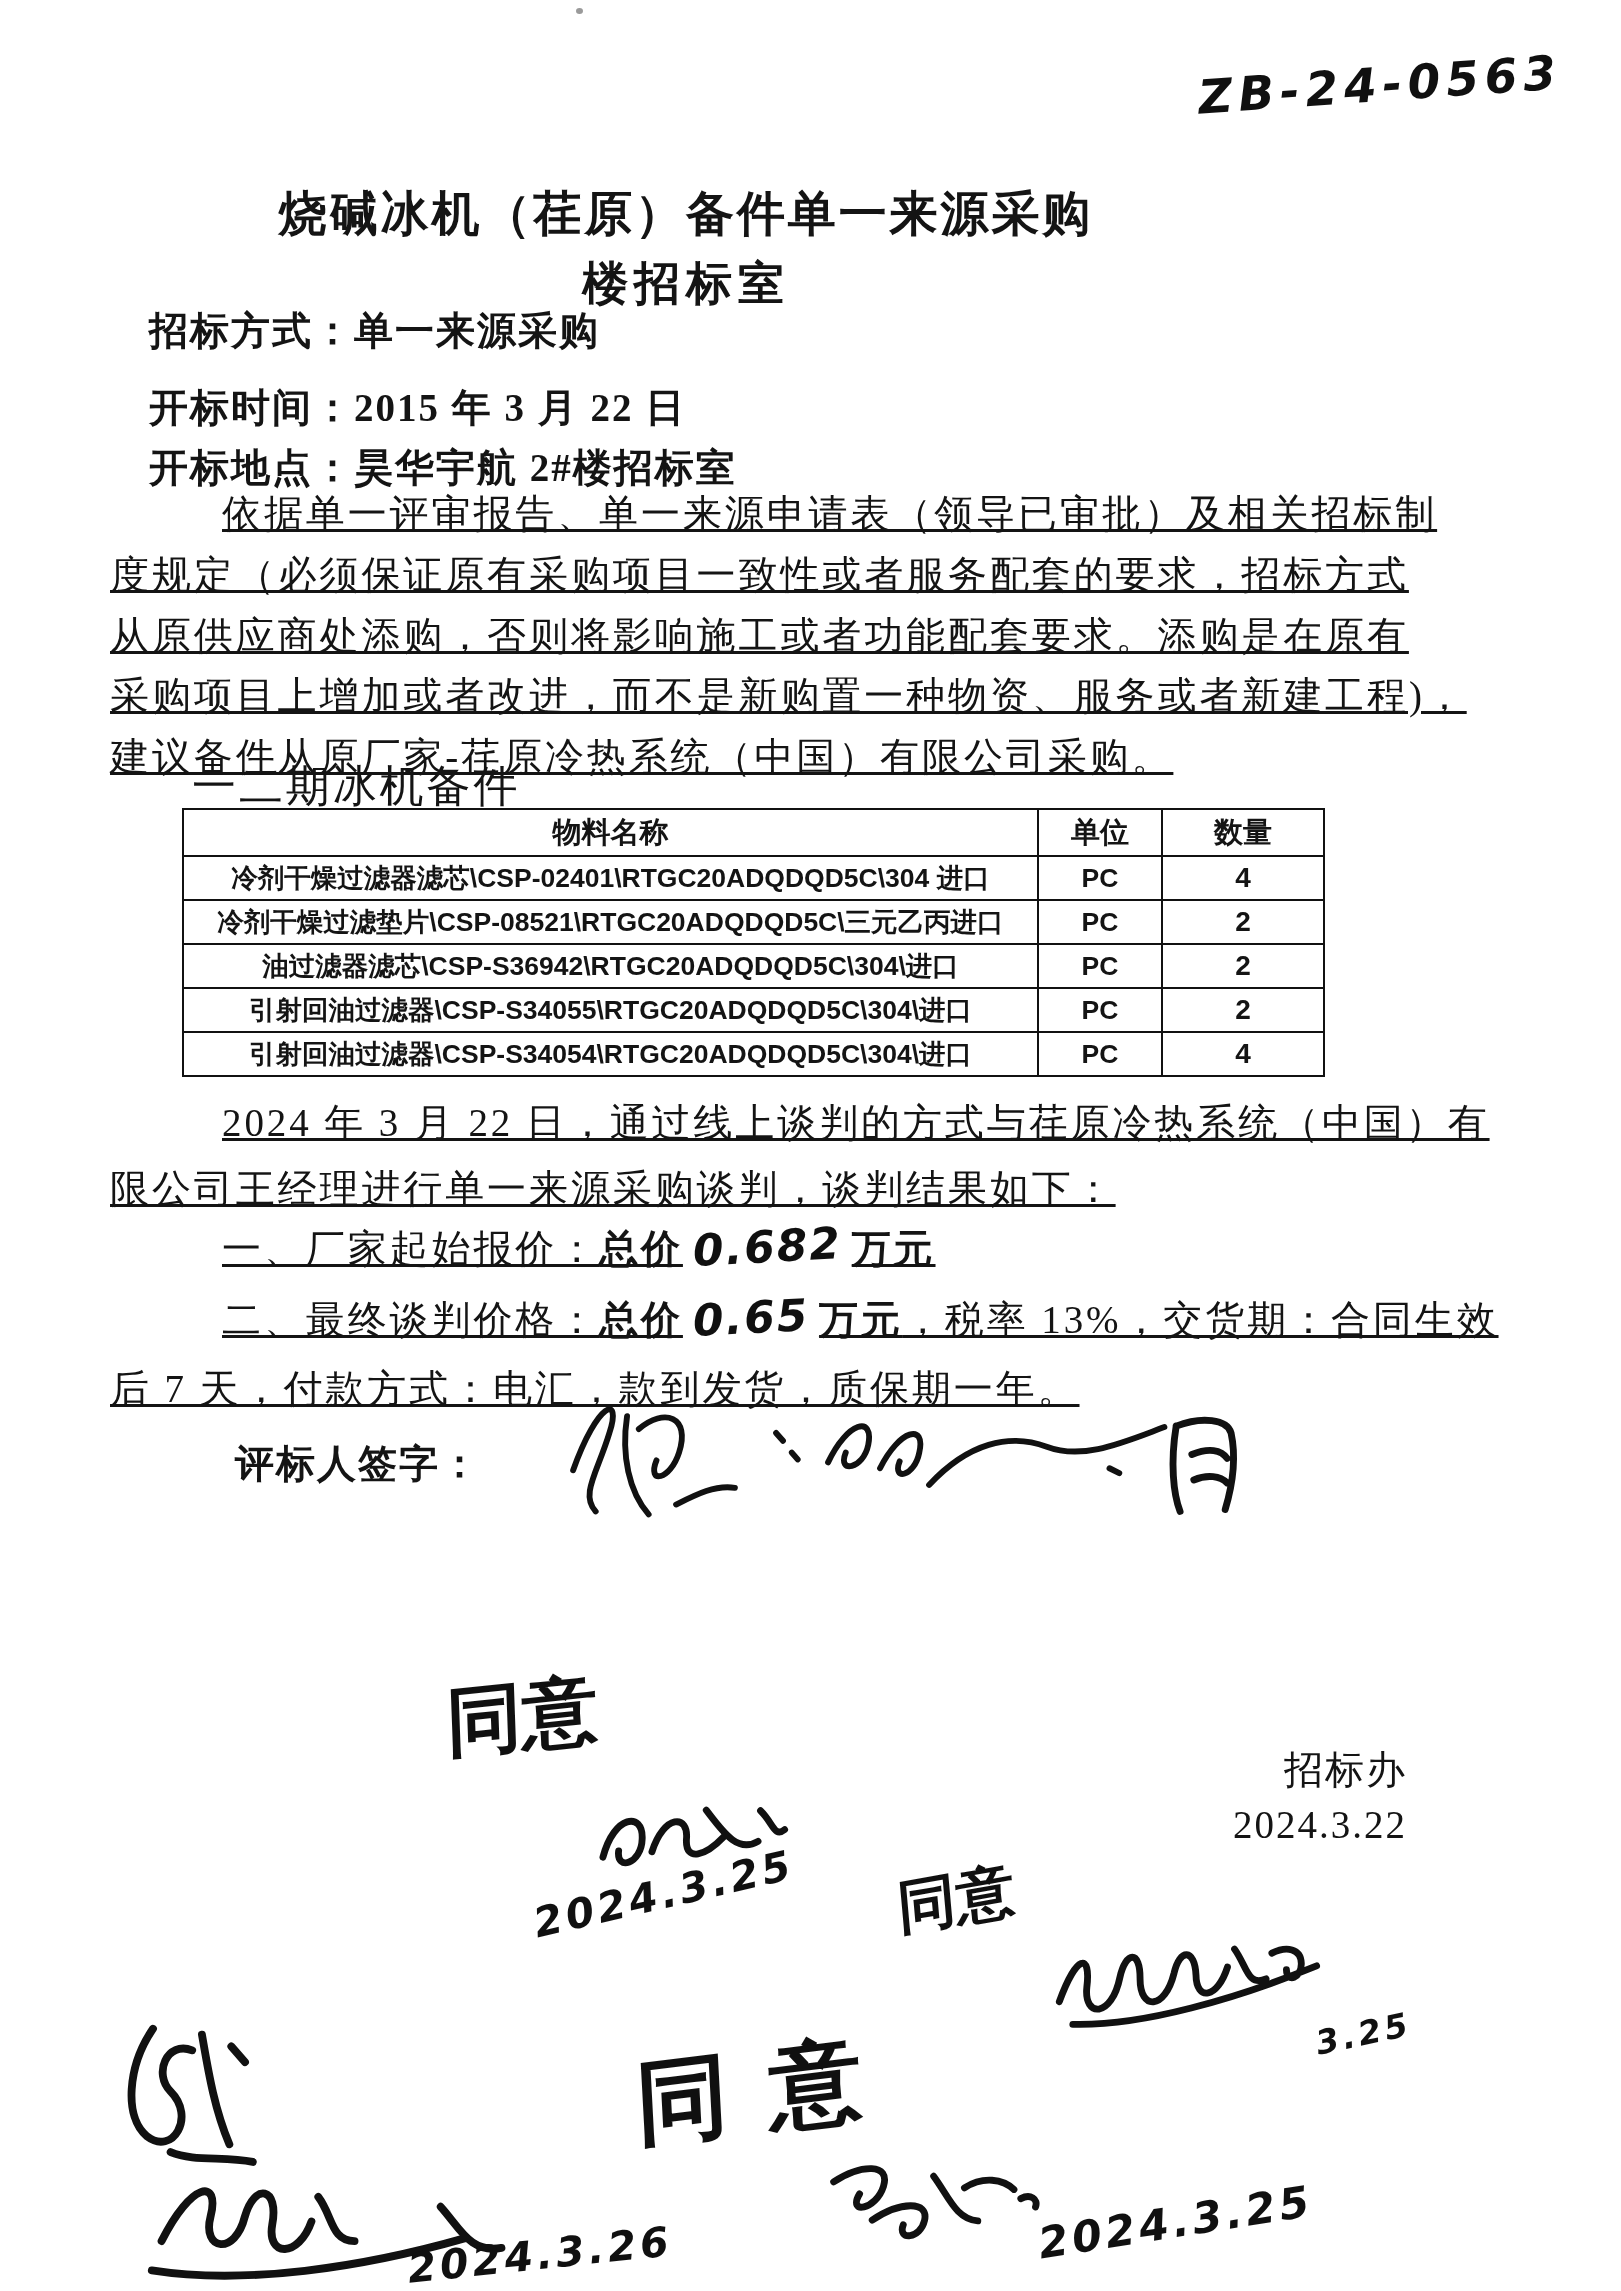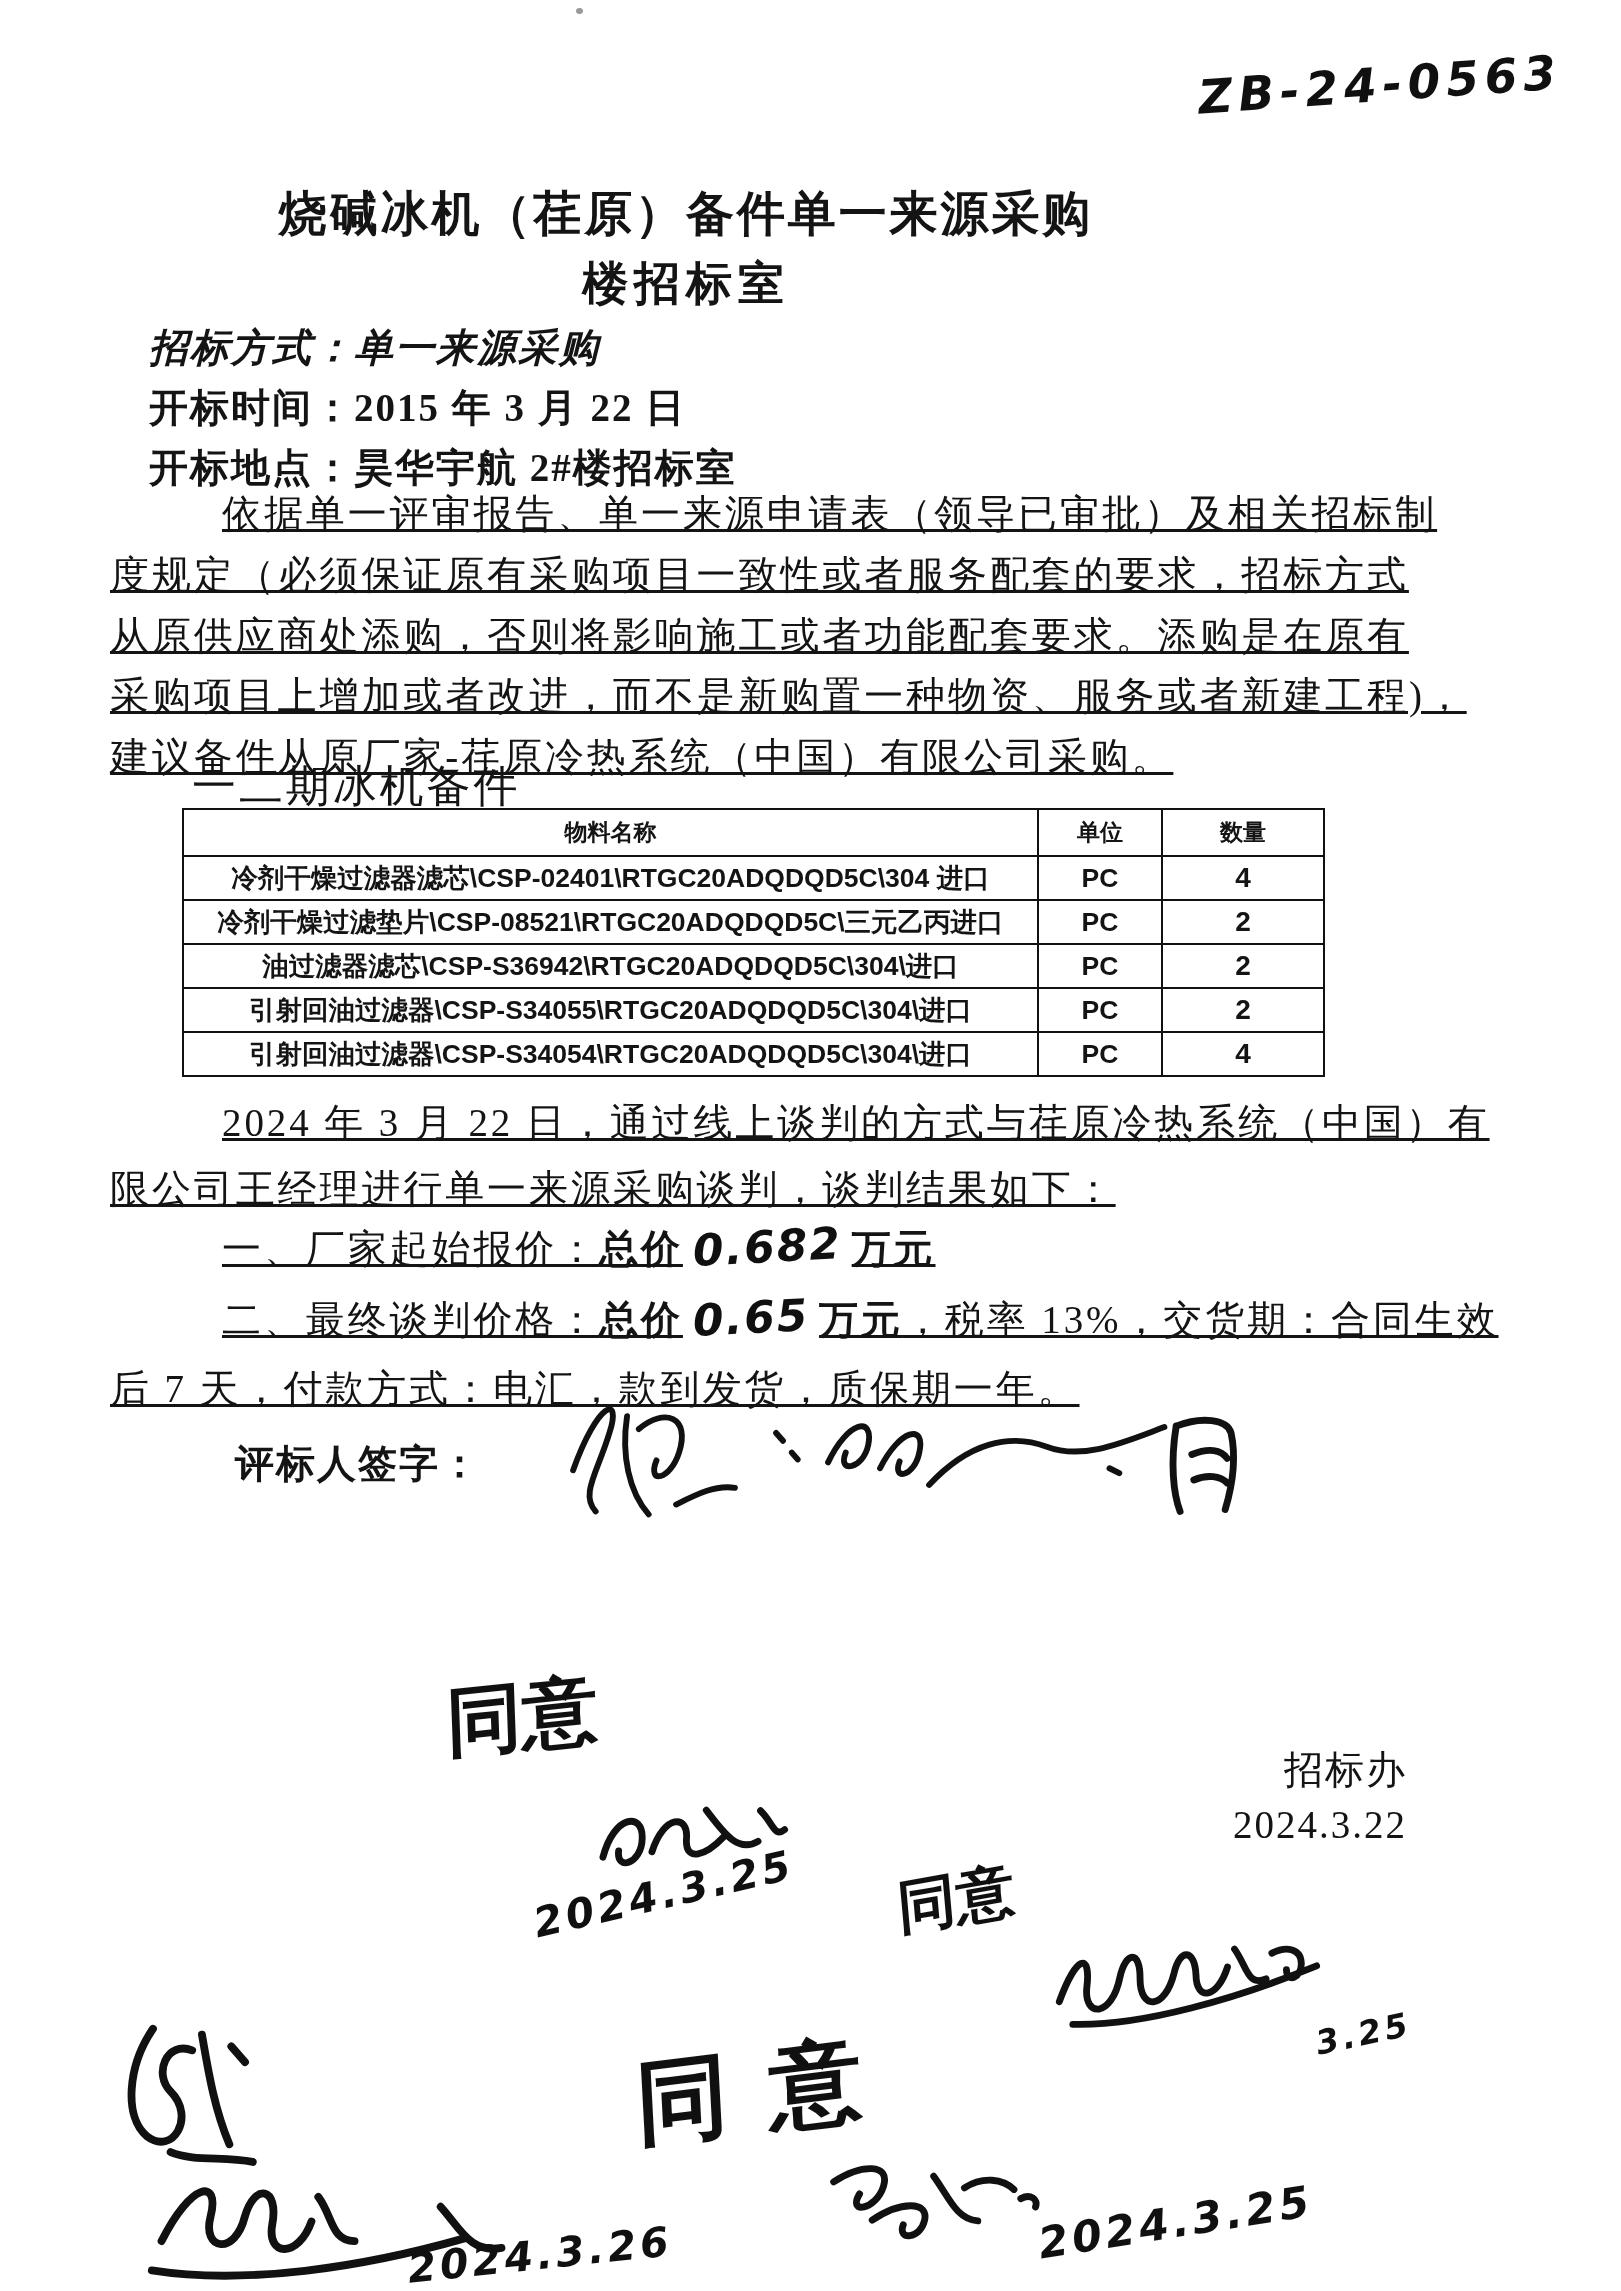--- a/index.html
+++ b/index.html
@@ -24,21 +24,21 @@
     font-family:"Liberation Sans","DejaVu Sans",sans-serif;
   }
   table.parts td,table.parts th{
     border:2px solid #111;text-align:center;vertical-align:middle;
     font-weight:bold;padding:0 3.9px;overflow:hidden;
   }
   table.parts{border:2.9px solid #111;}
   th.c-name,td.c-name{width:76%;}
   th.c-unit,td.c-unit{width:10.3%;}
   th.c-qty,td.c-qty{width:13.7%;}
-  tr.hdr{height:47px;font-size:23px;}
+  tr.hdr{height:47px;font-size:29px;}
   tr.row{height:44px;font-size:26.5px;}
   td.c-qty{font-size:28px;}
   .hw{font-family:"DejaVu Sans",sans-serif;font-style:italic;font-weight:bold;color:#101010;}
   .hw-price{display:inline-block;font-size:44px;transform:rotate(-3deg);padding:0 9.8px;letter-spacing:2px;}
   .hw-date{letter-spacing:3.9px;}
   .agree{font-family:"DejaVu Sans",sans-serif;font-weight:bold;color:#101010;}
   .office{font-size:39px;letter-spacing:2px;text-align:right;}
   svg.scribble{overflow:visible;}
   svg.scribble path{fill:none;stroke:#111;stroke-linecap:round;stroke-linejoin:round;}
   .speck{width:6.9px;height:5.9px;border-radius:50%;background:#9a9a9a;}
@@ -52,21 +52,21 @@
 
   <div class="abs ref" style="left:1198px;top:57px;">ZB-24-0563</div>
 
   <div class="abs titlewrap" style="top:182px;">
     <div class="title1">烧碱冰机（荏原）备件单一来源采购</div>
   </div>
   <div class="abs titlewrap" style="top:253px;">
     <div class="title2">楼招标室</div>
   </div>
 
-  <div class="abs meta" style="left:149px;top:321px;font-style:italic;"><span>招标方式：</span><span>单一来源采购</span></div>
+  <div class="abs meta" style="left:149px;top:304px;"><span>招标方式：</span><span>单一来源采购</span></div>
   <div class="abs meta" style="left:149px;top:381px;"><span>开标时间：</span><span>2015 年 3 月 22 日</span></div>
   <div class="abs meta" style="left:149px;top:441px;"><span>开标地点：</span><span>昊华宇航 2#楼招标室</span></div>
 
   <div class="abs bodyline" style="left:222px;top:487px;">依据单一评审报告、单一来源申请表（领导已审批）及相关招标制</div>
   <div class="abs bodyline" style="left:110px;top:548px;">度规定（必须保证原有采购项目一致性或者服务配套的要求，招标方式</div>
   <div class="abs bodyline" style="left:110px;top:609px;">从原供应商处添购，否则将影响施工或者功能配套要求。添购是在原有</div>
   <div class="abs bodyline" style="left:110px;top:669px;text-align:right;">采购项目上增加或者改进，而不是新购置一种物资、服务或者新建工程)，</div>
   <div class="abs bodyline" style="left:110px;top:730px;">建议备件从原厂家-荏原冷热系统（中国）有限公司采购。</div>
 
   <div class="abs sect" style="left:192px;top:757px;">一二期冰机备件</div>

